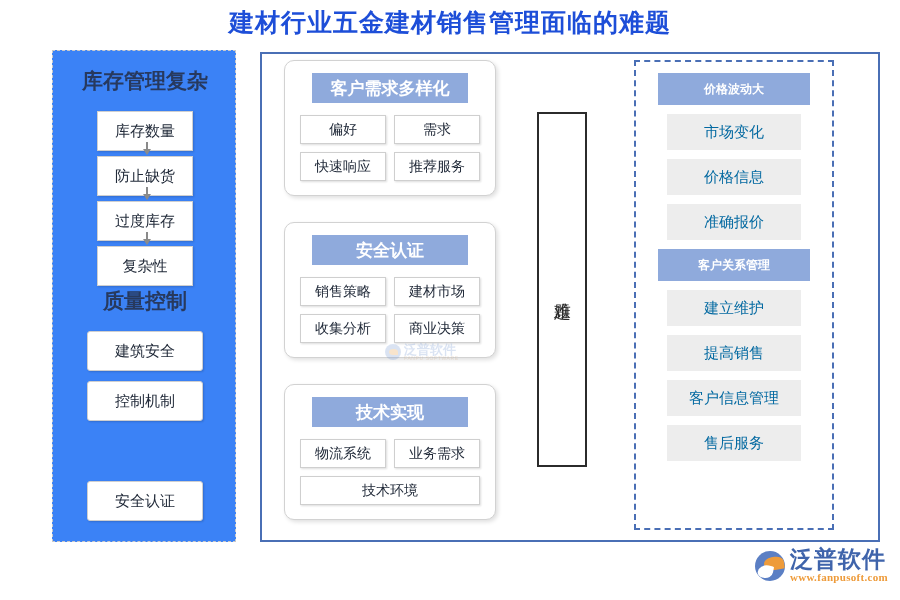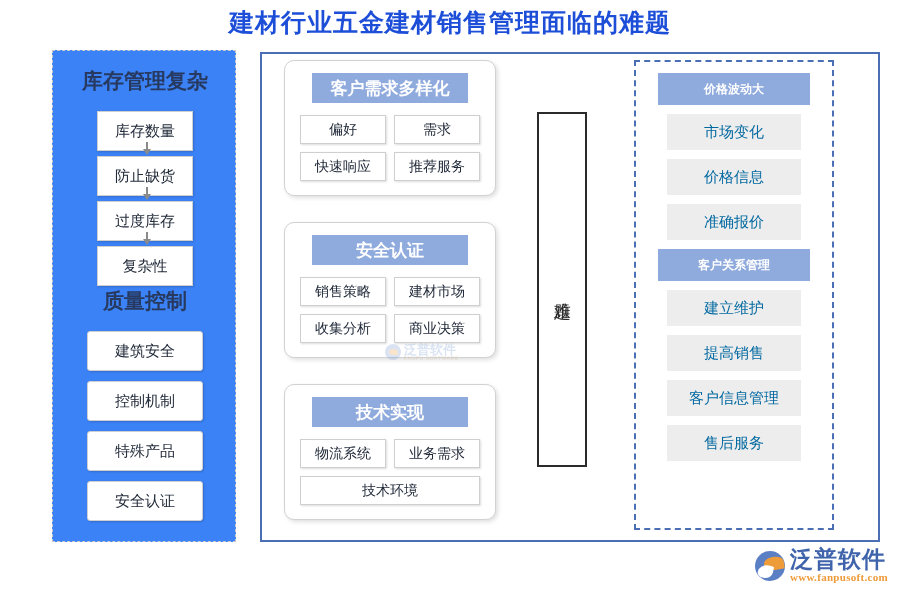--- a/index.html
+++ b/index.html
@@ -299,21 +299,20 @@
   <div class="lbox" style="top:150px;">过度库存</div>
   <div class="arrow-stem" style="top:181px;"></div>
   <div class="arrow" style="top:188px;"></div>
 
   <div class="lbox" style="top:195px;">复杂性</div>
 
   <div class="sec-title left-title-2">质量控制</div>
 
   <div class="lbox wide" style="top:280px;">建筑安全</div>
   <div class="lbox wide" style="top:330px;">控制机制</div>
-  <div class="lbox wide" style="top:380px;">特殊产品</div>
   <div class="lbox wide" style="top:430px;">安全认证</div>
 </div>
 
 <div class="center-panel">
 
   <div class="group" style="top:6px;">
     <div class="group-header">客户需求多样化</div>
     <div class="grid">
       <div class="cell">偏好</div>
       <div class="cell">需求</div>

